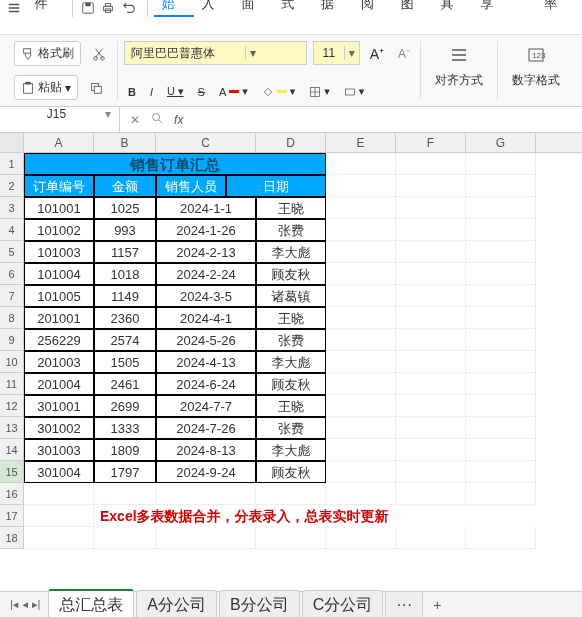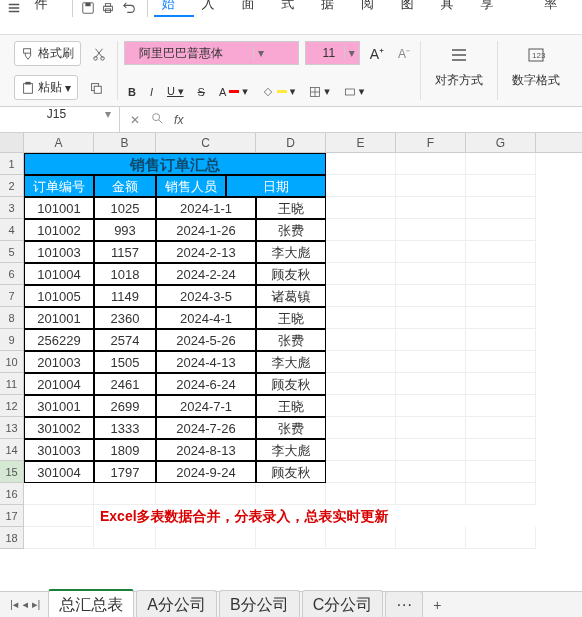--- a/index.html
+++ b/index.html
@@ -13,21 +13,21 @@
 .menubar .menu-item.active { color: #0a84ff; border-bottom: 2px solid #0a84ff; padding-bottom: 2px; }
 
 
 .ribbon { display: flex; align-items: stretch; padding: 6px 8px; border-bottom: 1px solid #d0d0d0; background: #f8f8f8; height: 72px; }
 .ribbon-group { display: flex; flex-direction: column; justify-content: space-between; padding: 0 6px; border-right: 1px solid #e0e0e0; }
 .ribbon-group:last-child { border-right: none; }
 .ribbon-row { display: flex; align-items: center; gap: 6px; }
 .btn { display: flex; align-items: center; gap: 3px; padding: 3px 6px; border: 1px solid transparent; border-radius: 3px; cursor: pointer; font-size: 12px; background: #fff; border: 1px solid #ccc; }
 .btn.icon-only { padding: 3px; width: 24px; height: 24px; justify-content: center; border: none; background: transparent; }
 .btn.small { padding: 2px 4px; font-size: 11px; border: none; background: transparent; }
-.combo { display: flex; align-items: center; border: 1px solid #ccc; background: #f9a8d4; height: 24px; padding-left: 8px; }
+.combo { display: flex; align-items: center; border: 1px solid #ccc; background: #fef9c3; height: 24px; }
 .combo .combo-text { padding: 0 6px; min-width: 80px; font-size: 12px; }
 .combo .combo-arrow { padding: 0 4px; border-left: 1px solid #ccc; color: #666; }
 .font-size-combo .combo-text { min-width: 30px; text-align: center; }
 .large-btn { display: flex; flex-direction: column; align-items: center; justify-content: center; padding: 4px 8px; cursor: pointer; font-size: 12px; gap: 2px; }
 .large-btn .ico { font-size: 18px; }
 
 
 .formula-bar { display: flex; align-items: center; height: 26px; border-bottom: 1px solid #d0d0d0; }
 .name-box { width: 120px; border-right: 1px solid #d0d0d0; display: flex; padding: 0 8px; height: 100%; }
 .name-box .val { flex: 1; text-align: center; font-size: 12px; }
@@ -337,21 +337,21 @@
         <div class="cell cw-C" style="border:1px solid #000">2024-6-24</div>
         <div class="cell cw-D" style="border:1px solid #000">顾友秋</div>
         <div class="cell cw-E"></div>
         <div class="cell cw-F"></div>
         <div class="cell cw-G"></div>
       </div>
       <div class="row">
         <div class="row-h">12</div>
         <div class="cell cw-A" style="border:1px solid #000">301001</div>
         <div class="cell cw-B" style="border:1px solid #000">2699</div>
-        <div class="cell cw-C" style="border:1px solid #000">2024-7-1</div>
+        <div class="cell cw-C" style="border:1px solid #000">2024-7-7</div>
         <div class="cell cw-D" style="border:1px solid #000">王晓</div>
         <div class="cell cw-E"></div>
         <div class="cell cw-F"></div>
         <div class="cell cw-G"></div>
       </div>
       <div class="row">
         <div class="row-h">13</div>
         <div class="cell cw-A" style="border:1px solid #000">301002</div>
         <div class="cell cw-B" style="border:1px solid #000">1333</div>
         <div class="cell cw-C" style="border:1px solid #000">2024-7-26</div>

